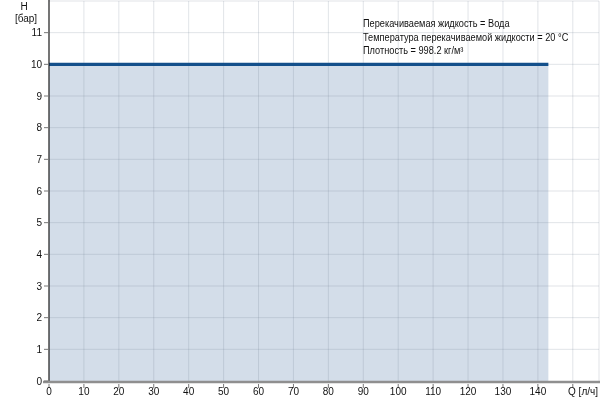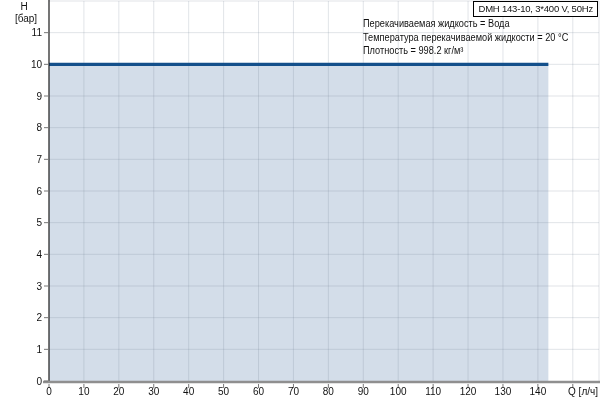--- a/index.html
+++ b/index.html
@@ -110,23 +110,20 @@
       <text x="42" y="99.5" text-anchor="end" fill="#111111">9</text>
       <line x1="44" y1="64.33333333333331" x2="48" y2="64.33333333333331" stroke="#777777" stroke-width="1"></line>
       <text x="42" y="67.83333333333331" text-anchor="end" fill="#111111">10</text>
       <line x1="44" y1="32.666666666666686" x2="48" y2="32.666666666666686" stroke="#777777" stroke-width="1"></line>
       <text x="42" y="36.166666666666686" text-anchor="end" fill="#111111">11</text>
       <text x="24" y="10" text-anchor="middle" fill="#111111">H</text>
       <text x="26" y="22" text-anchor="middle" fill="#111111">[бар]</text>
       <text x="598" y="395" text-anchor="end" fill="#111111">Q [л/ч]</text>
     </svg>
 
-  <div class="title-box">
-    <span>DMH 143-10, 3*400 V, 50Hz</span>
-  </div>
 
   <div class="annotations">
     <div>Перекачиваемая жидкость = Вода</div>
     <div>Температура перекачиваемой жидкости = 20 °C</div>
     <div>Плотность = 998.2 кг/м³</div>
   </div>
 
 </div>
 
 </body></html>

